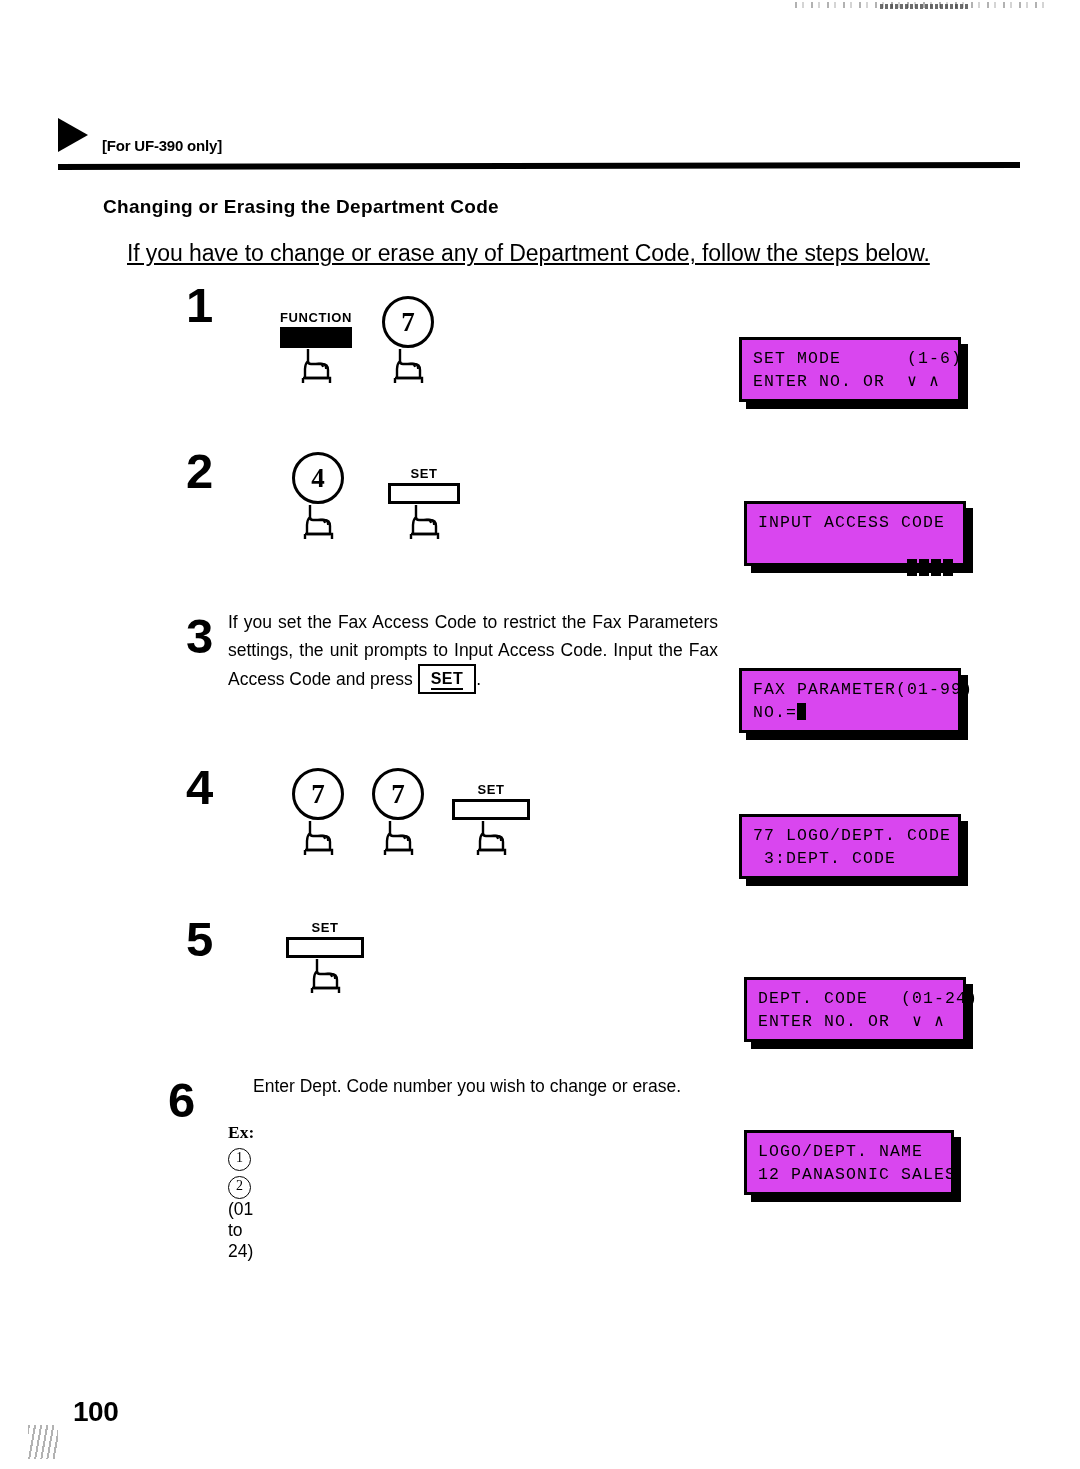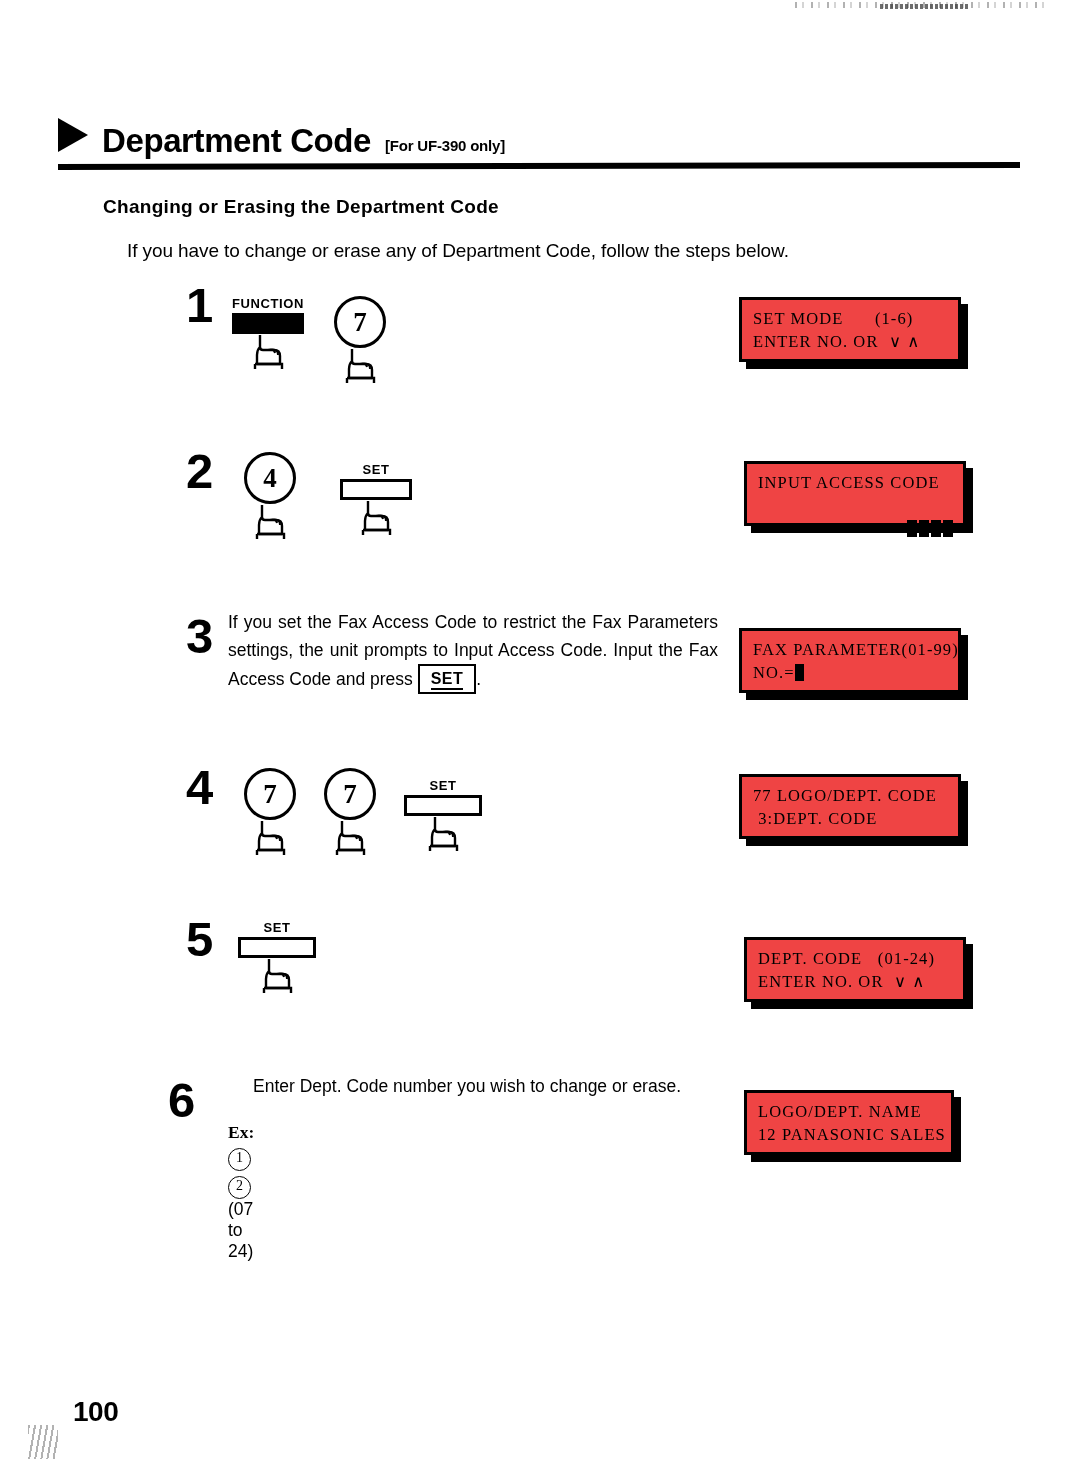--- a/index.html
+++ b/index.html
@@ -91,41 +91,43 @@
   .section-title {
     position: absolute;
     left: 103px; top: 196px;
     font-size: 19px;
     font-weight: bold;
     letter-spacing: 0.3px;
   }
   .intro-text {
     position: absolute;
     left: 127px; top: 240px;
-    font-size: 19px;
+    font-size: 23px;
     letter-spacing: -0.1px;
+    text-decoration: underline;
   }
 
   
   .step {
     position: absolute;
   }
   .step-num {
     position: absolute;
     font-weight: bold;
     font-size: 49px;
     line-height: 1;
     letter-spacing: -2px;
   }
 
   
   .keys-row {
     position: absolute;
     display: flex;
-    align-items: flex-start;
+    align-items: flex-end;
+    margin-left: 48px;
   }
   .key-unit {
     position: relative;
     display: flex;
     flex-direction: column;
     align-items: center;
   }
   .key-circle {
     width: 52px; height: 52px;
     border: 3.5px solid #000;
@@ -163,27 +165,28 @@
   
   .hand {
     margin-top: -3px;
     width: 40px; height: 42px;
   }
 
   
   .lcd {
     position: absolute;
     border: 3px solid #000;
-    background: #ef4444;
+    background: #d946ef;
     box-sizing: border-box;
-    font-family: Liberation Serif, serif;
+    font-family: Liberation Mono, monospace;
     font-size: 16.5px;
     letter-spacing: 1.1px;
     padding: 7px 10px 6px 11px;
     box-shadow: 7px 7px 0 0 #000;
+    margin-top: 40px;
   }
   .lcd-line {
     white-space: pre;
     line-height: 1.42;
     height: 23px;
   }
   .lcd-line.center { text-align: left; }
   .lcd-line.right-blocks {
     text-align: right;
     letter-spacing: 0;
@@ -253,21 +256,20 @@
 </head>
 <body>
 
 <div class="scan-noise-top"></div>
 <div class="scan-noise-top2"></div>
 <div class="scan-smudge"></div>
 
 <div class="header">
   <div class="header-row">
     <div class="triangle-bullet"></div>
-    <div class="header-title">Department Code</div>
     <div class="header-sub">[For UF-390 only]</div>
   </div>
   <div class="header-rule"></div>
 </div>
 
 <div class="section-title">Changing or Erasing the Department Code</div>
 <div class="intro-text">If you have to change or erase any of Department Code, follow the steps below.</div>
 
 <div class="step">
   <div class="step-num" style="left:186px; top:281px;">1</div>
@@ -409,21 +411,21 @@
 </div>
 
 <div class="step">
   <div class="step-num" style="left:168px; top:1076px;">6</div>
 
   <div class="body-text" style="left:228px; top:1072px; width:480px; text-align:left;margin-left:25px;">Enter Dept. Code number you wish to change or erase.</div>
 
   <div class="ex-line" style="left:228px; top:1122px;">
     <span class="ex-label">Ex:</span>
     <span class="circ-num">1</span><span class="circ-num">2</span>
-    <span>(07 to 24)</span>
+    <span>(01 to 24)</span>
   </div>
 
   <div class="lcd" style="left:744px; top:1090px; width:210px;">
     <div class="lcd-line">LOGO/DEPT. NAME</div>
     <div class="lcd-line">12 PANASONIC SALES</div>
   </div>
 </div>
 
 <div class="page-number">100</div>
 

